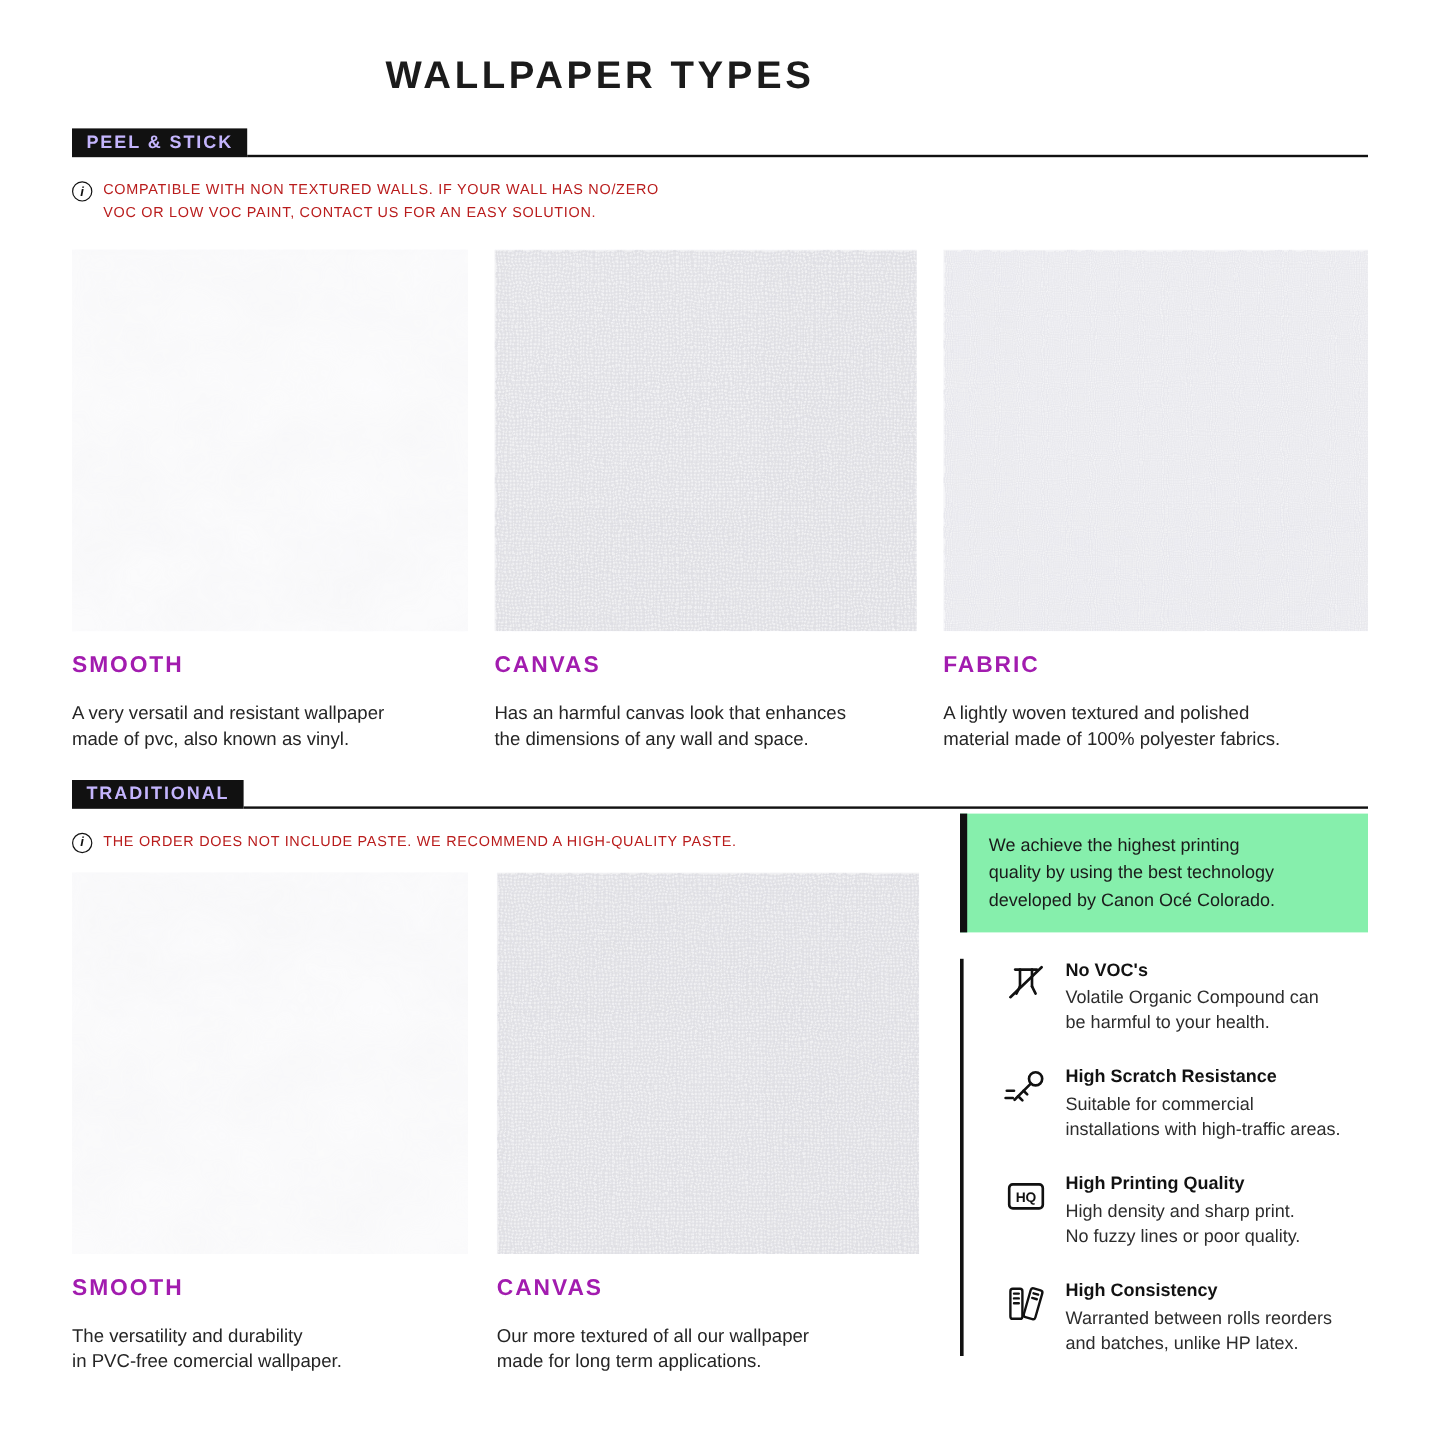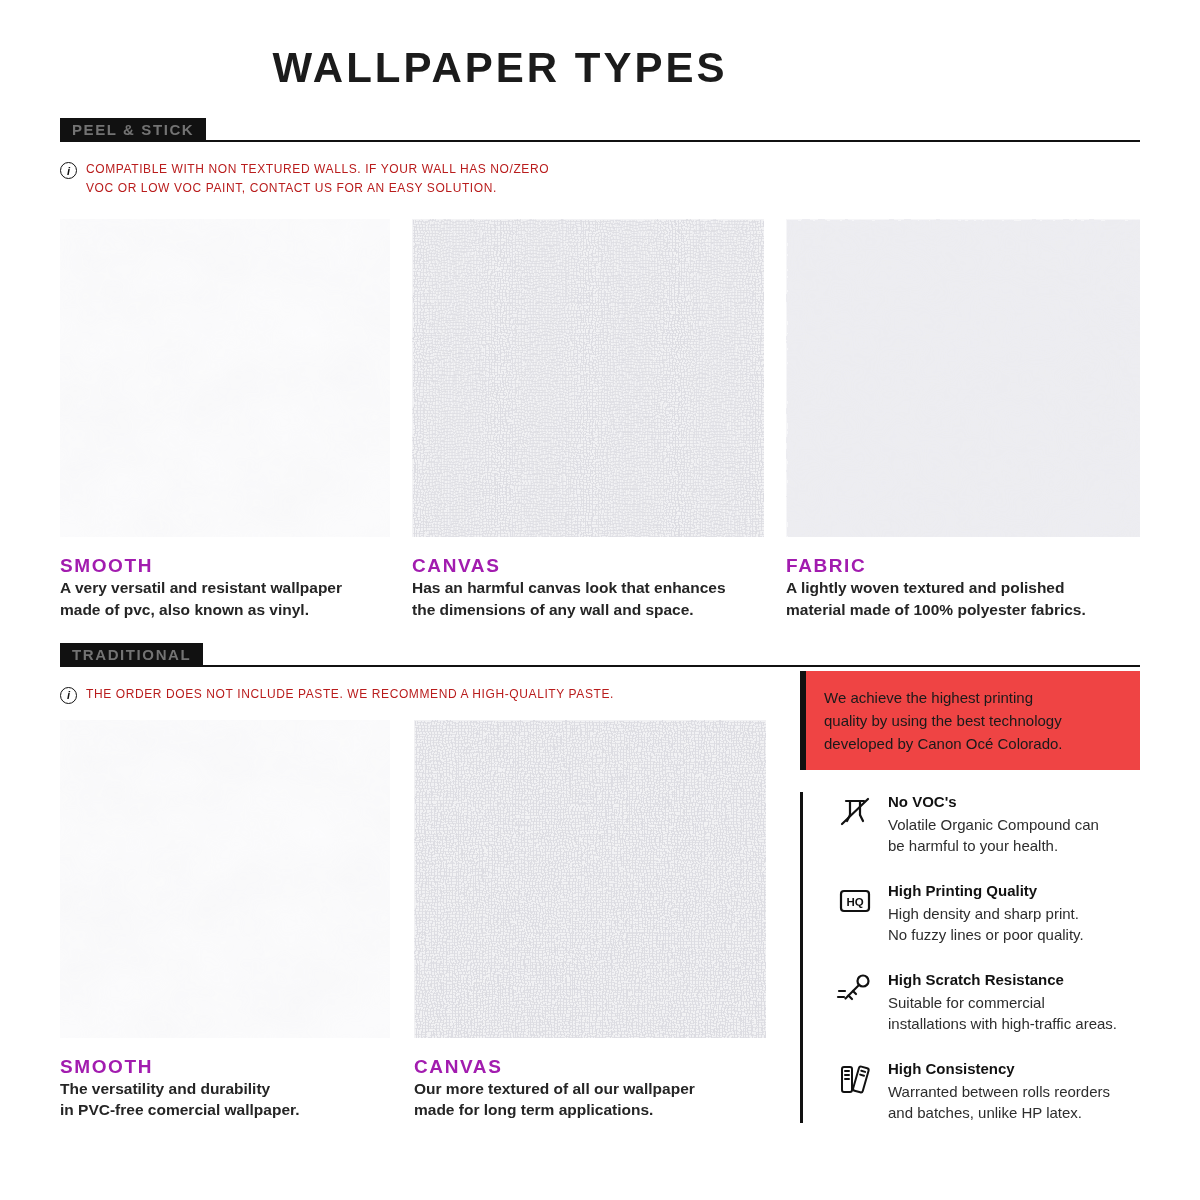--- a/index.html
+++ b/index.html
@@ -9,31 +9,31 @@
     font-family:"Liberation Sans", sans-serif;
     color:#111;
     overflow:hidden;
   }
   .page { padding:0 60px; }
 
   .title {
     width:880px;
     margin:44px 0 0 0;
     text-align:center;
-    font-size:42px;
+    font-size:32px;
     font-weight:700;
     letter-spacing:3px;
     color:#1b1b1b;
   }
 
   .section-header { display:flex; align-items:flex-end; margin-top:26px; }
   .section-header.second { margin-top:22px; }
   .badge {
     background:#111;
-    color:#737373;
+    color:#c4b5fd;
     font-weight:700;
     font-size:15px;
     letter-spacing:1.6px;
     padding:3px 12px 4px 12px;
     white-space:nowrap;
   }
   .rule { flex:1; border-bottom:2px solid #111; }
 
   .note { display:flex; gap:9px; align-items:flex-start; margin-top:18px; }
   .info-icon {
@@ -53,29 +53,29 @@
   }
 
   .cards { display:grid; margin-top:22px; }
   .cards-3 { grid-template-columns:330px 352px 354px; column-gap:22px; }
   .cards-2 { grid-template-columns:330px 352px; column-gap:24px; margin-top:16px; }
 
   .swatch { height:318px; background:#fbfbfc; overflow:hidden; }
   .swatch svg { display:block; width:100%; height:100%; }
 
   .card-name { font-size:19px; font-weight:700; letter-spacing:1.6px; margin-top:18px; color:#a21caf; }
-  .card-desc { font-size:15.5px; line-height:1.4; margin-top:0; color:#252525; white-space:pre-line;font-weight:bold; }
+  .card-desc { font-size:15.5px; line-height:1.4; margin-top:18px; color:#252525; white-space:pre-line; }
 
   .bottom { display:flex; align-items:flex-start; }
   .bottom-left { width:706px; }
   .bottom-right { flex:1; margin-left:34px; }
 
   .quality-panel {
     margin-top:4px;
-    background:#ef4444;
+    background:#86efac;
     border-left:6px solid #111;
     padding:15px 18px;
   }
   .quality-panel p { font-size:15px; line-height:1.55; color:#1a1a1a; white-space:pre-line; }
 
   .features { margin-top:22px; border-left:3px solid #111; padding-left:32px; }
   .feature { display:flex; gap:13px; margin-bottom:25px; }
   .feature:last-child { margin-bottom:0; }
   .f-icon { width:40px; height:40px; flex-shrink:0; }
   .f-icon svg { display:block; width:100%; height:100%; }
@@ -248,48 +248,48 @@
           <div class="f-text">
             <div class="f-title">No VOC's</div>
             <p class="f-desc">Volatile Organic Compound can
 be harmful to your health.</p>
           </div>
         </div>
 
         <div class="feature">
           <div class="f-icon">
             <svg viewBox="0 0 40 40">
-              <rect x="6" y="10" width="28" height="20" rx="3" stroke="#111" stroke-width="2.2" fill="none"></rect>
-              <text x="20" y="24.5" text-anchor="middle" font-size="11.5" font-weight="bold" fill="#111" font-family="Liberation Sans, sans-serif">HQ</text>
-            </svg>
-          </div>
-          <div class="f-text">
-            <div class="f-title">High Printing Quality</div>
-            <p class="f-desc">High density and sharp print.
-No fuzzy lines or poor quality.</p>
-          </div>
-        </div>
-
-        <div class="feature">
-          <div class="f-icon">
-            <svg viewBox="0 0 40 40">
               <g stroke="#111" stroke-width="2.2" fill="none" stroke-linecap="round">
                 <circle cx="28" cy="11" r="5.5"></circle>
                 <path d="M24 15 L10.5 28.5"></path>
                 <path d="M13.5 25.5 L17 29"></path>
                 <path d="M18 21 L21 24"></path>
                 <path d="M4 21 H10"></path>
                 <path d="M3 27 H9"></path>
               </g>
             </svg>
           </div>
           <div class="f-text">
             <div class="f-title">High Scratch Resistance</div>
             <p class="f-desc">Suitable for commercial
 installations with high-traffic areas.</p>
+          </div>
+        </div>
+
+        <div class="feature">
+          <div class="f-icon">
+            <svg viewBox="0 0 40 40">
+              <rect x="6" y="10" width="28" height="20" rx="3" stroke="#111" stroke-width="2.2" fill="none"></rect>
+              <text x="20" y="24.5" text-anchor="middle" font-size="11.5" font-weight="bold" fill="#111" font-family="Liberation Sans, sans-serif">HQ</text>
+            </svg>
+          </div>
+          <div class="f-text">
+            <div class="f-title">High Printing Quality</div>
+            <p class="f-desc">High density and sharp print.
+No fuzzy lines or poor quality.</p>
           </div>
         </div>
 
         <div class="feature">
           <div class="f-icon">
             <svg viewBox="0 0 40 40">
               <g stroke="#111" stroke-width="2" fill="none" stroke-linecap="round">
                 <rect x="7" y="8" width="10" height="25" rx="2"></rect>
                 <path d="M10 12 H14 M10 16 H14 M10 20 H14"></path>
                 <g transform="rotate(16 26 20)">

